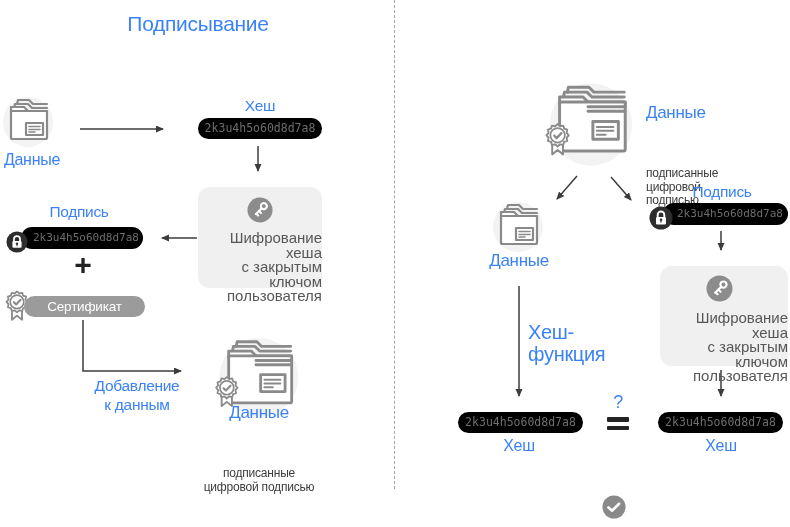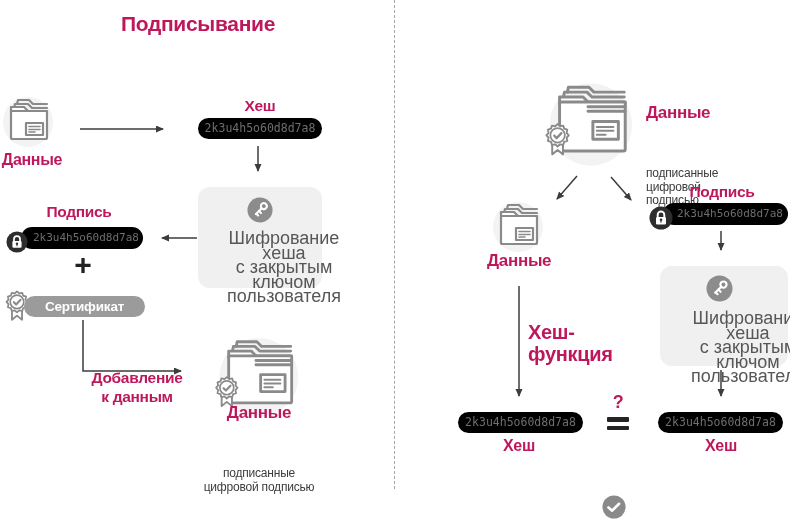--- a/index.html
+++ b/index.html
@@ -1,38 +1,38 @@
 <!DOCTYPE html>
 <html><head>
 <meta charset="utf-8">
 <style>
   html,body{margin:0;padding:0;background:#fff;}
   #canvas{position:relative;width:790px;height:527px;background:#ffffff;overflow:hidden;
           font-family:"Liberation Sans","DejaVu Sans",sans-serif;}
   .abs{position:absolute;}
   .ctr{text-align:center;}
-  .b{font-weight:bold;color:#be185d;letter-spacing:-0.3px;}
+  .b{font-weight:normal;color:#3b82f6;letter-spacing:-0.3px;}
   .title{font-size:21px;}
   .lbl{font-size:16px;}
   .lbl-s{font-size:15.5px;}
   .pre{white-space:pre-line;}
   .pill{position:absolute;background:#000000;border-radius:11px;color:#6e6e6e;
         font-family:"DejaVu Sans Mono","Liberation Mono",monospace;font-size:11.5px;
         height:21px;line-height:21px;text-align:center;}
   .pill-sig{text-align:left;height:22px;line-height:22px;font-size:11px;}
   .gbox{position:absolute;background:#f0f0f0;border-radius:12px;}
-  .boxtext{position:absolute;font-size:18px;color:#575757;line-height:14.5px;
-           text-align:center;white-space:pre-line;margin-left:24px;}
+  .boxtext{position:absolute;font-size:15px;color:#575757;line-height:14.5px;
+           text-align:right;white-space:pre-line;}
   .sub{font-size:12px;color:#3c3c3c;line-height:13.5px;letter-spacing:-0.2px;font-weight:normal;margin-top:44px;}
   .divider{position:absolute;left:394px;top:0;height:489px;width:0;border-left:1px dashed #a6a6a6;}
   .plus{font-size:30px;font-weight:bold;color:#222;line-height:30px;}
   .qmark{font-size:18px;}
   .eqbar{width:22px;height:4.5px;background:#242424;border-radius:1px;}
   .certpill{position:absolute;background:#9b9b9b;border-radius:11px;height:21px;line-height:21px;
-            color:#ffffff;font-weight:bold;font-size:13.5px;text-align:center;letter-spacing:-0.2px;}
+            color:#ffffff;font-weight:normal;font-size:13.5px;text-align:center;letter-spacing:-0.2px;}
   svg.icon{position:absolute;display:block;}
 </style>
 </head>
 <body>
 
 <div id="canvas">
 
   <svg width="0" height="0" style="position:absolute" aria-hidden="true">
     <defs>
       <symbol id="sym-rosette" viewBox="-14 -14 28 37">
@@ -138,21 +138,21 @@
       <use href="#sym-lock"></use>
     </svg>
 
   <div class="abs ctr plus" style="left:63px;top:250px;width:40px">+</div>
 
   <svg class="icon" style="left:4px;top:289px" width="26" height="34">
       <use href="#sym-rosette" x="0" y="0" width="26" height="34"></use>
     </svg>
   <div class="certpill" style="left:24px;top:296px;width:121px">Сертификат</div>
 
-  <div class="abs ctr b lbl-s pre" style="left:87px;top:368px;width:100px;line-height:19px">Добавление
+  <div class="abs ctr b lbl-s pre" style="left:87px;top:376px;width:100px;line-height:19px">Добавление
 к данным</div>
 
   <svg class="icon" style="left:208px;top:335px" width="94" height="83">
       <use href="#sym-folder-badged"></use>
     </svg>
   <div class="abs ctr b" style="left:209px;top:403px;width:100px;font-size:17px">Данные</div>
   <div class="abs ctr sub pre" style="left:199px;top:423px;width:120px">подписанные
 цифровой подписью</div>
 
 

